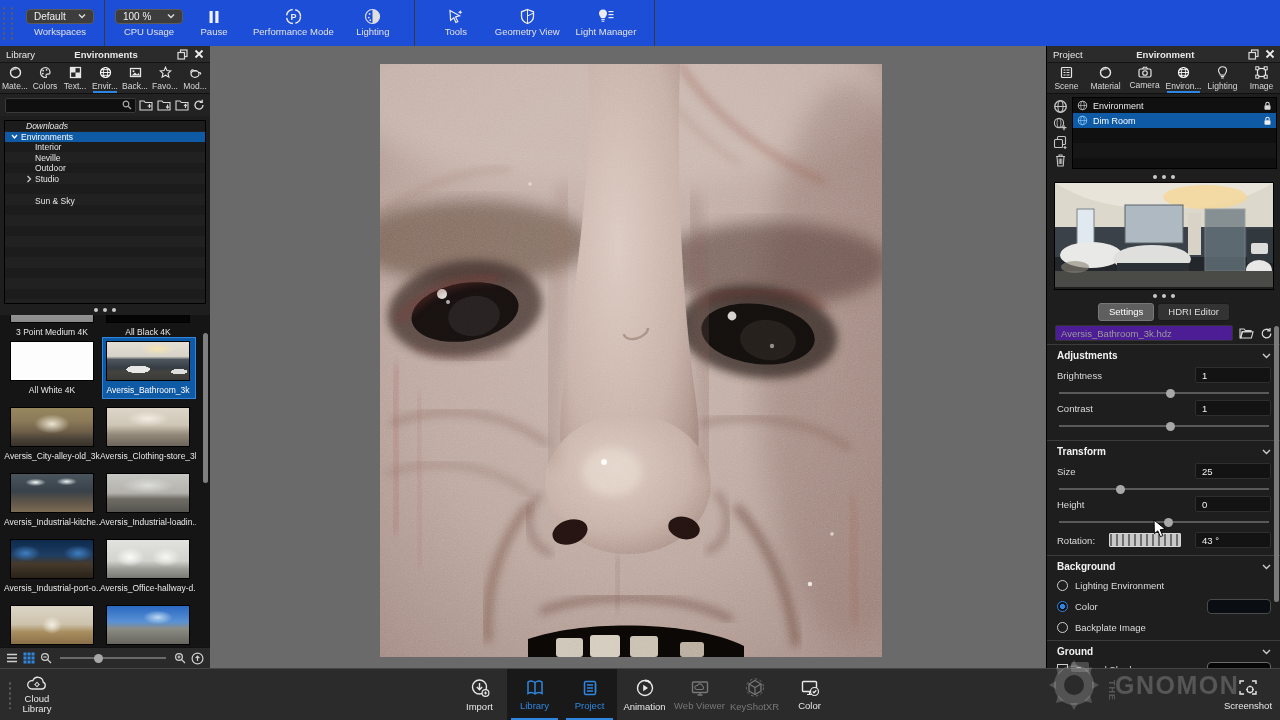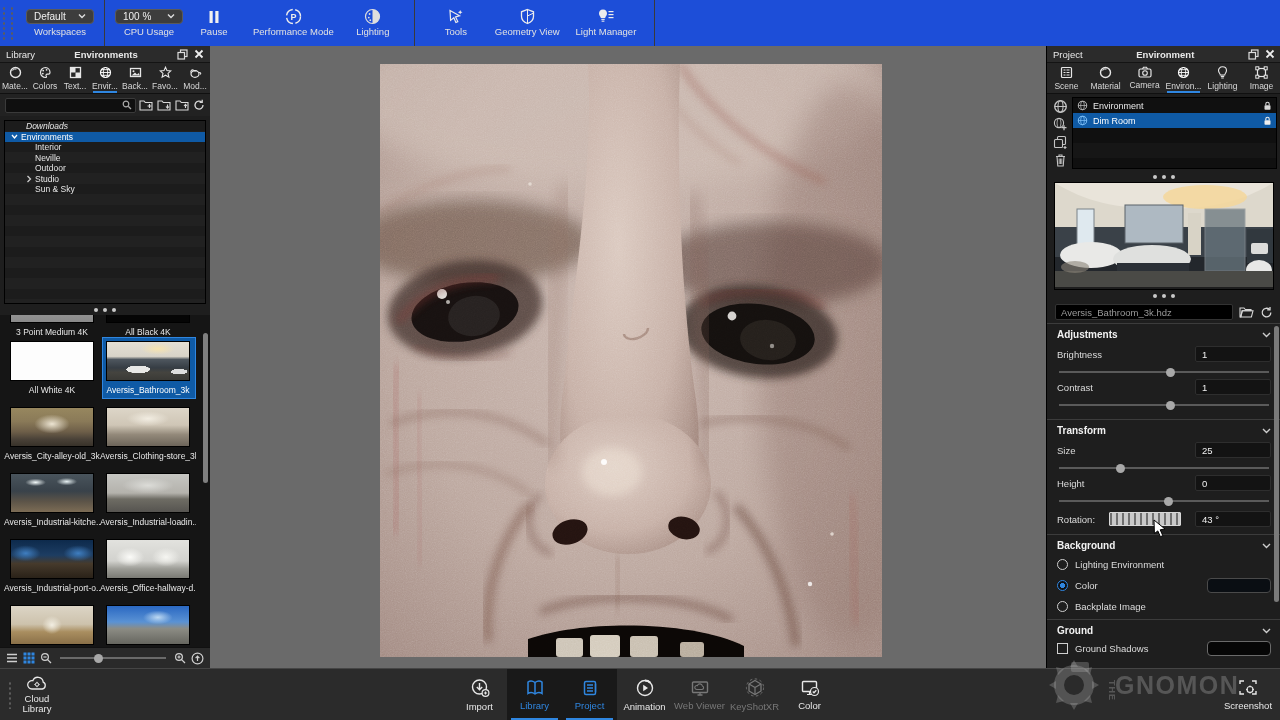--- a/index.html
+++ b/index.html
@@ -63,21 +63,21 @@
   .envlist{flex:1;background:#0e0e0e;border:1px solid #000;
            background-image:repeating-linear-gradient(180deg,#101010 0 15px,#161616 15px 30px);overflow:hidden;}
   .erow{height:15px;display:flex;align-items:center;gap:5px;padding:0 4px;font-size:9px;color:#e8e8e8;}
   .erow.sel{background:#0f5aa5;color:#fff;}
   .erow .grow{flex:1;}
   .preview{margin:0 7px;height:106px;flex:none;border:1px solid #000;}
   .subtabs{height:21px;display:flex;align-items:center;justify-content:center;gap:3px;flex:none;}
   .stab{font-size:9.5px;padding:2.5px 10px;border-radius:3px;background:#333;color:#ddd;border:1px solid #1a1a1a;}
   .stab.active{background:#5f5f5f;color:#fff;border-color:#777;}
   .filerow{height:22px;display:flex;align-items:center;gap:6px;padding:0 8px;flex:none;}
-  .filebox{flex:1;height:14px;background:#000000;border:1px solid #333;border-radius:2px;color:#9a9a9a;
+  .filebox{flex:1;height:14px;background:#4c1d95;border:1px solid #333;border-radius:2px;color:#9a9a9a;
            font-size:9.5px;display:flex;align-items:center;padding:0 5px;white-space:nowrap;overflow:hidden;}
   .sec{border-top:1px solid #3c3c3c;padding:5px 10px 7px 10px;}
   .sec-h{display:flex;justify-content:space-between;align-items:center;font-size:10px;font-weight:bold;color:#f2f2f2;
          margin-bottom:4px;}
   .prow{display:flex;justify-content:space-between;align-items:center;margin-top:6px;}
   .plab{font-size:9.5px;color:#dcdcdc;}
   .vbox{width:62px;height:14px;background:#131313;border:1px solid #2e2e2e;border-radius:2px;color:#f0f0f0;
         font-size:9.5px;display:flex;align-items:center;padding:0 6px;}
   .slider{position:relative;height:2px;background:#5a5a5a;margin:9px 2px 6px 2px;}
   .scrub{width:70px;height:12px;border:1px solid #d8d8d8;border-radius:1px;
@@ -299,21 +299,21 @@
       </div>
       <div class="trow" style="padding-left:30px;">
         <span>Outdoor</span>
       </div>
       <div class="trow" style="padding-left:30px;">
         <svg class="caret" style="left:21px;" width="6" height="8" viewBox="0 0 6 8">
             <polyline points="1.5,1 4.5,4 1.5,7" fill="none" stroke="#ccc" stroke-width="1.3"></polyline>
           </svg>
         <span>Studio</span>
       </div>
-      <div class="trow" style="padding-left:30px;">
+      <div class="trow" style="padding-left:30px;margin-top:12px;">
         <span>Sun &amp; Sky</span>
       </div>
     </div>
     <div class="dots">
         <i></i>
         <i></i>
         <i></i>
       </div>
     <div class="thumbzone">
 
@@ -641,20 +641,24 @@
         <rect x="0" y="90" width="218" height="14" fill="#46464233"></rect>
         <rect x="0" y="88" width="218" height="16" fill="#4a4a46"></rect>
         <ellipse cx="20" cy="84" rx="14" ry="6" fill="#8a8478" opacity="0.6"></ellipse>
       </svg>
     </div>
     <div class="dots">
         <i></i>
         <i></i>
         <i></i>
       </div>
+    <div class="subtabs">
+      <div class="stab active">Settings</div>
+      <div class="stab">HDRI Editor</div>
+    </div>
     <div class="filerow">
       <div class="filebox">Aversis_Bathroom_3k.hdz</div>
       <svg class="ic" width="15" height="12" viewBox="0 0 15 12">
           <path d="M1 2 h4 l1.3 1.5 H12 V4.8 H3.2 L1.8 11 H1 Z" fill="none" stroke="#d8d8d8" stroke-width="1.1"></path>
           <path d="M3.2 4.8 H14 L12.4 11 H1.8 Z" fill="none" stroke="#d8d8d8" stroke-width="1.1"></path>
         </svg>
       <svg class="ic" width="13" height="13" viewBox="0 0 13 13">
           <path d="M10.8 6.5 a4.3 4.3 0 1 1 -1.3 -3" fill="none" stroke="#d8d8d8" stroke-width="1.3"></path>
           <path d="M10 1 L10 3.8 L7.2 3.8" fill="none" stroke="#d8d8d8" stroke-width="1.3"></path>
         </svg>

